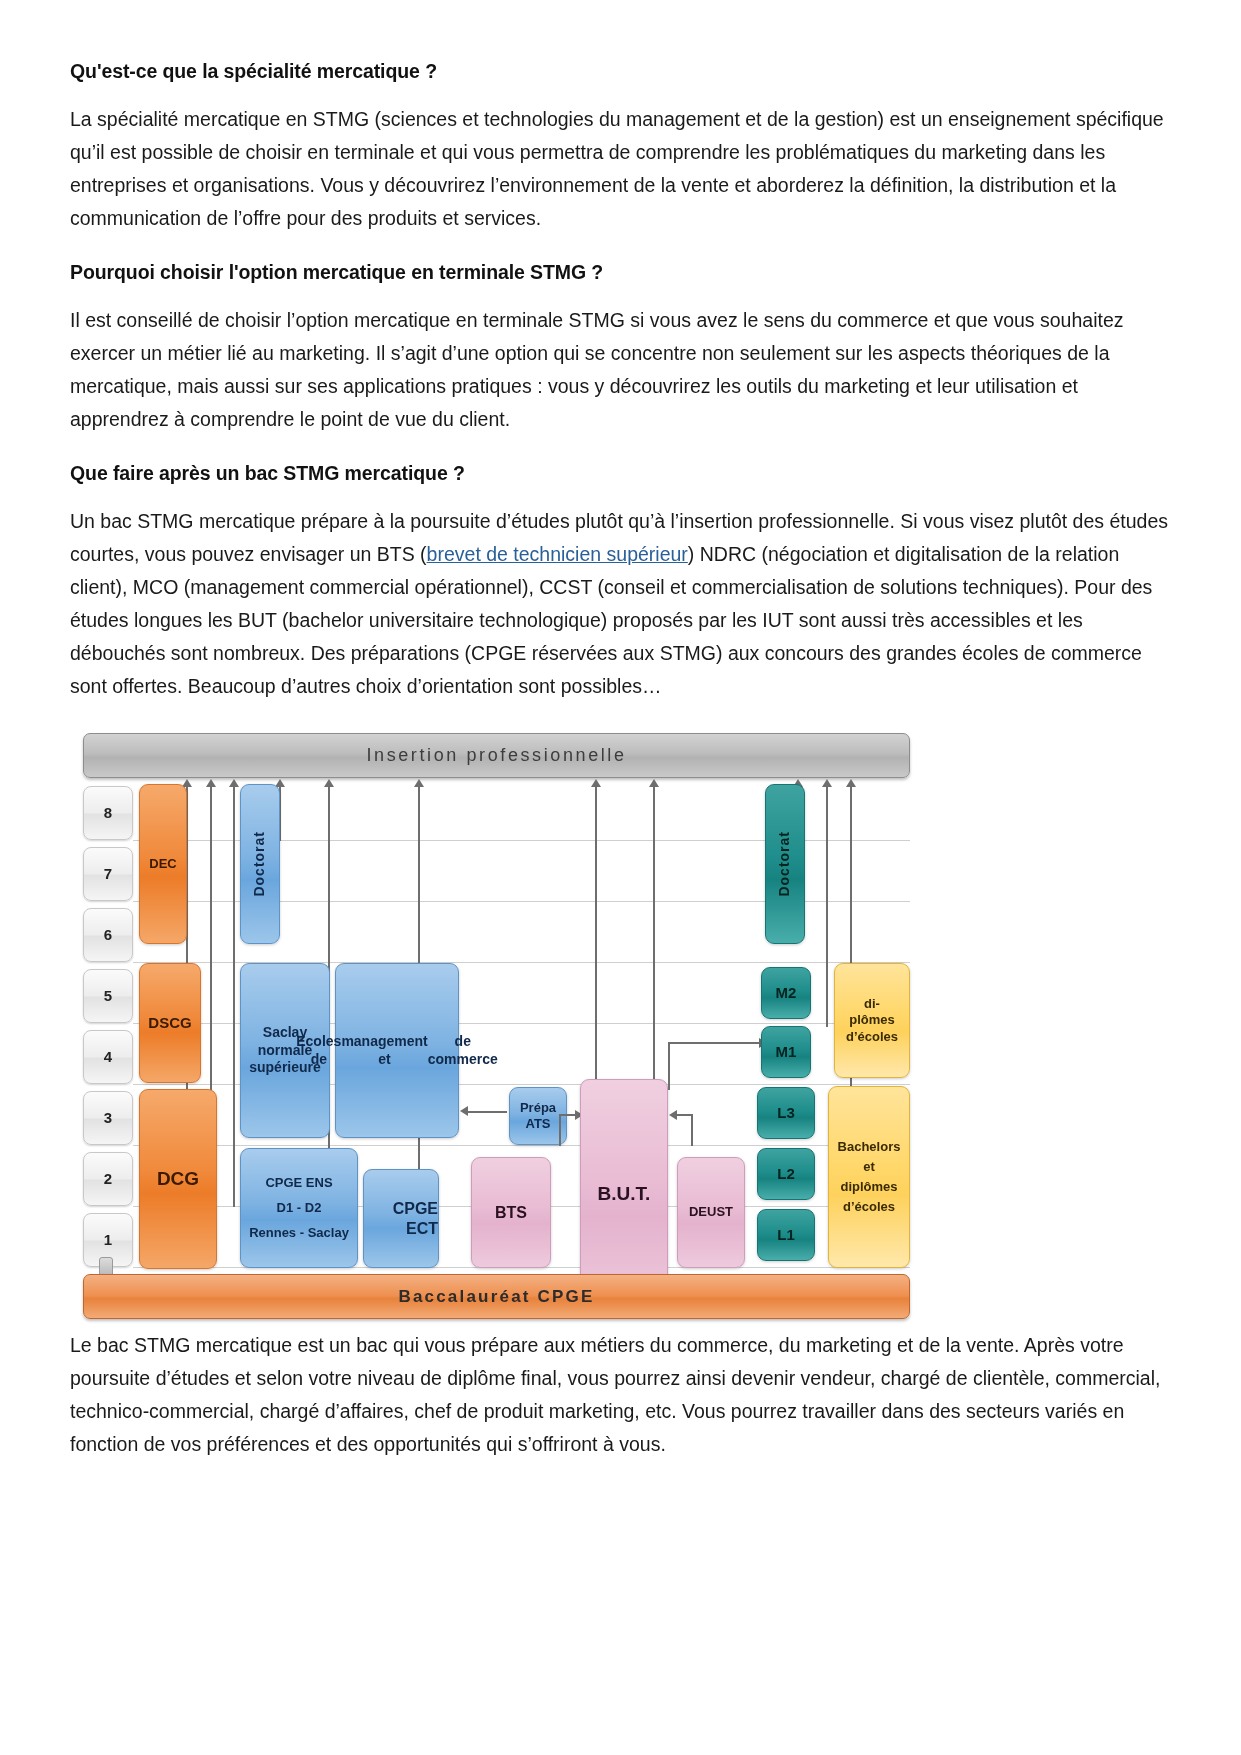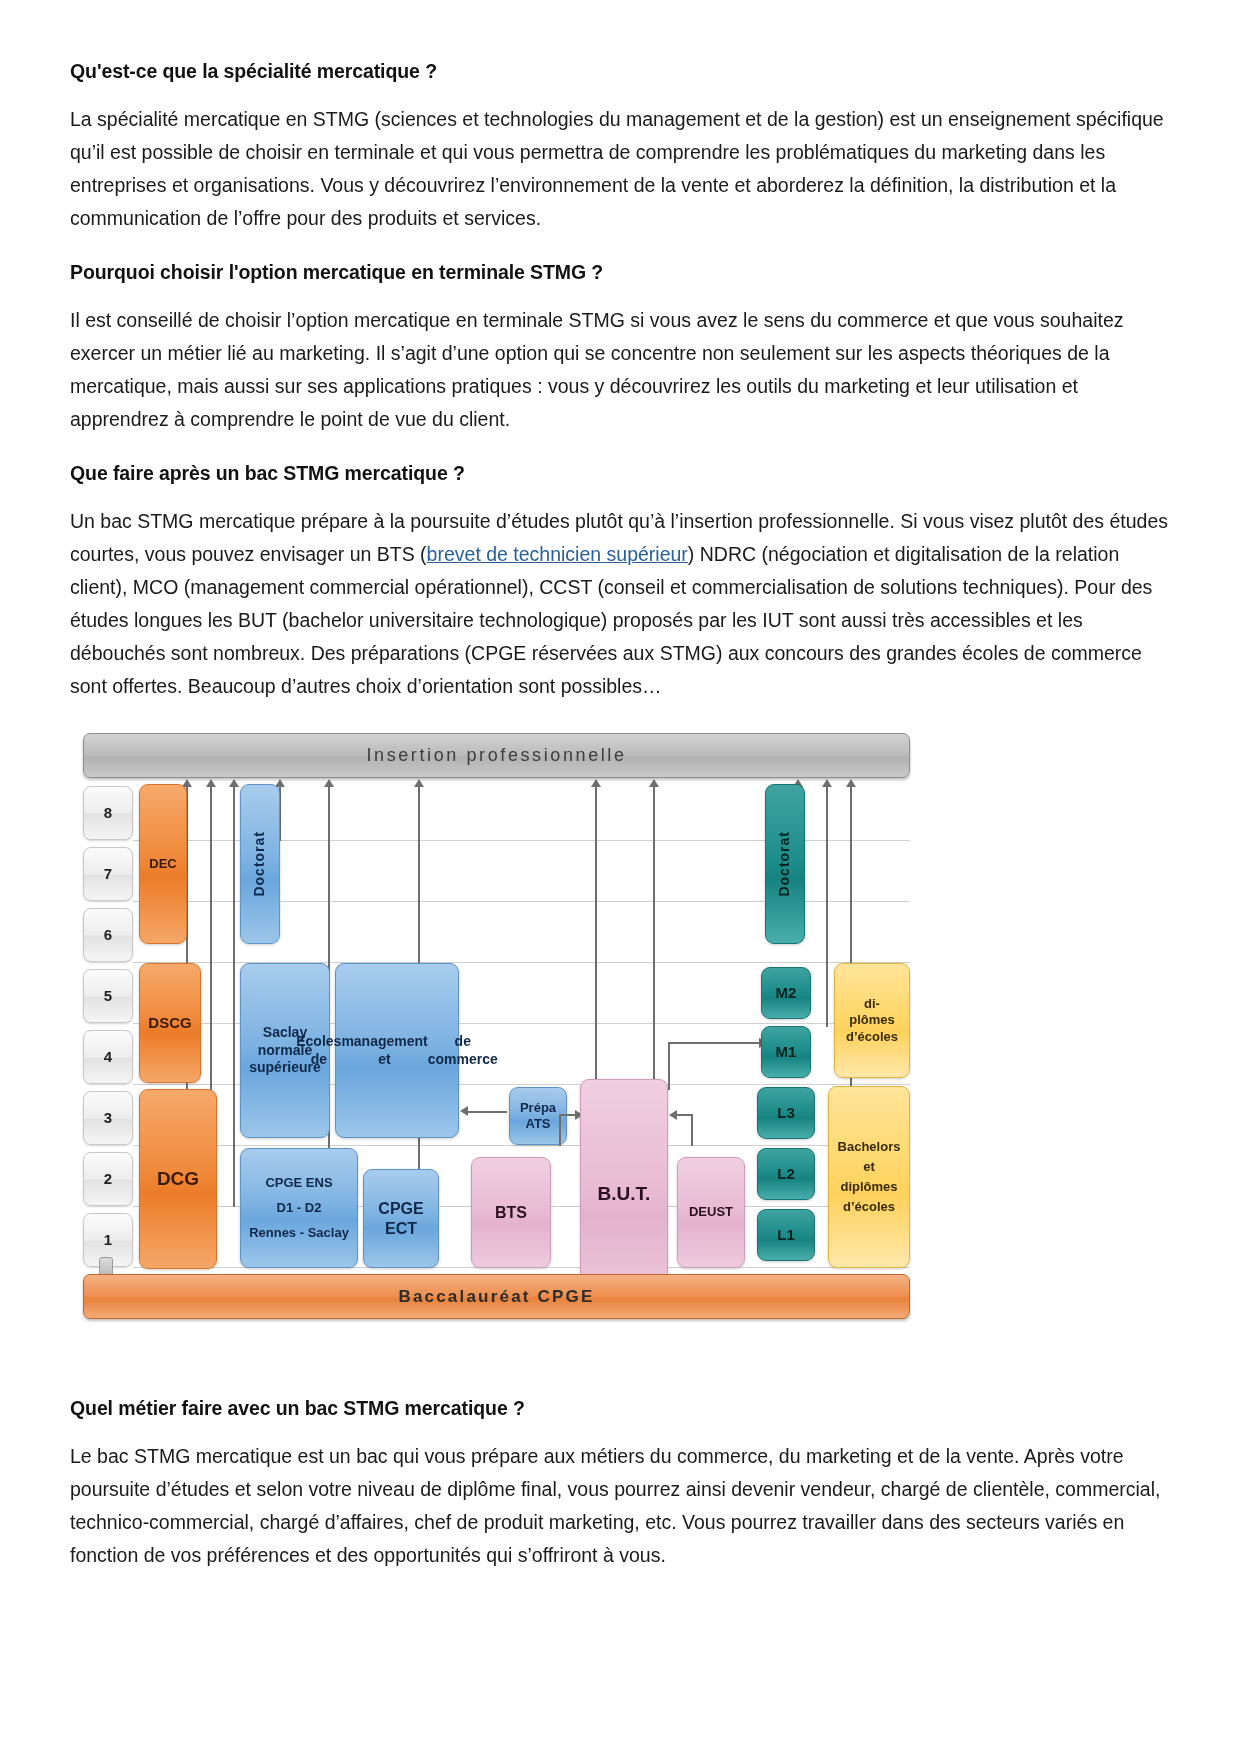--- a/index.html
+++ b/index.html
@@ -262,21 +262,21 @@
         <span>Prépa</span>
         <span>ATS</span>
       </div>
 
       <div class="dg-box blue" style="left:165px; top:419px; width:118px; height:120px; font-size:13px; flex-direction:column; gap:9px;">
         <span>CPGE ENS</span>
         <span>D1 - D2</span>
         <span>Rennes - Saclay</span>
       </div>
 
-      <div class="dg-box blue" style="left:288px; top:440px; width:76px; height:99px; font-size:16px; flex-direction:column;">
+      <div class="dg-box blue" style="left:288px; top:440px; width:76px; height:99px; font-size:16px; flex-direction:column;align-items:flex-end;">
         <span>CPGE</span>
         <span>ECT</span>
       </div>
 
       <div class="dg-box pink" style="left:396px; top:428px; width:80px; height:111px; font-size:16px;">BTS</div>
 
       <div class="vline" style="left:484px; top:385px; height:32px;"></div>
       <div class="hline" style="left:484px; top:385px; width:18px;"></div>
       <div class="arrow-r" style="left:500px; top:381px;"></div>
 
@@ -314,16 +314,15 @@
         <span>d’écoles</span>
       </div>
 
       <div class="plug"></div>
 
       <div class="dg-box bacc">Baccalauréat CPGE</div>
 
     </div>
   </div>
 
-  <h3 class="heading" style="margin-top:68px;">Quel métier faire avec un bac STMG mercatique ?</h3>
   <p class="para">Le bac STMG mercatique est un bac qui vous prépare aux métiers du commerce, du marketing et de la vente. Après votre poursuite d’études et selon votre niveau de diplôme final, vous pourrez ainsi devenir vendeur, chargé de clientèle, commercial, technico-commercial, chargé d’affaires, chef de produit marketing, etc. Vous pourrez travailler dans des secteurs variés en fonction de vos préférences et des opportunités qui s’offriront à vous.</p>
 
 </div>
 
 </body></html>

